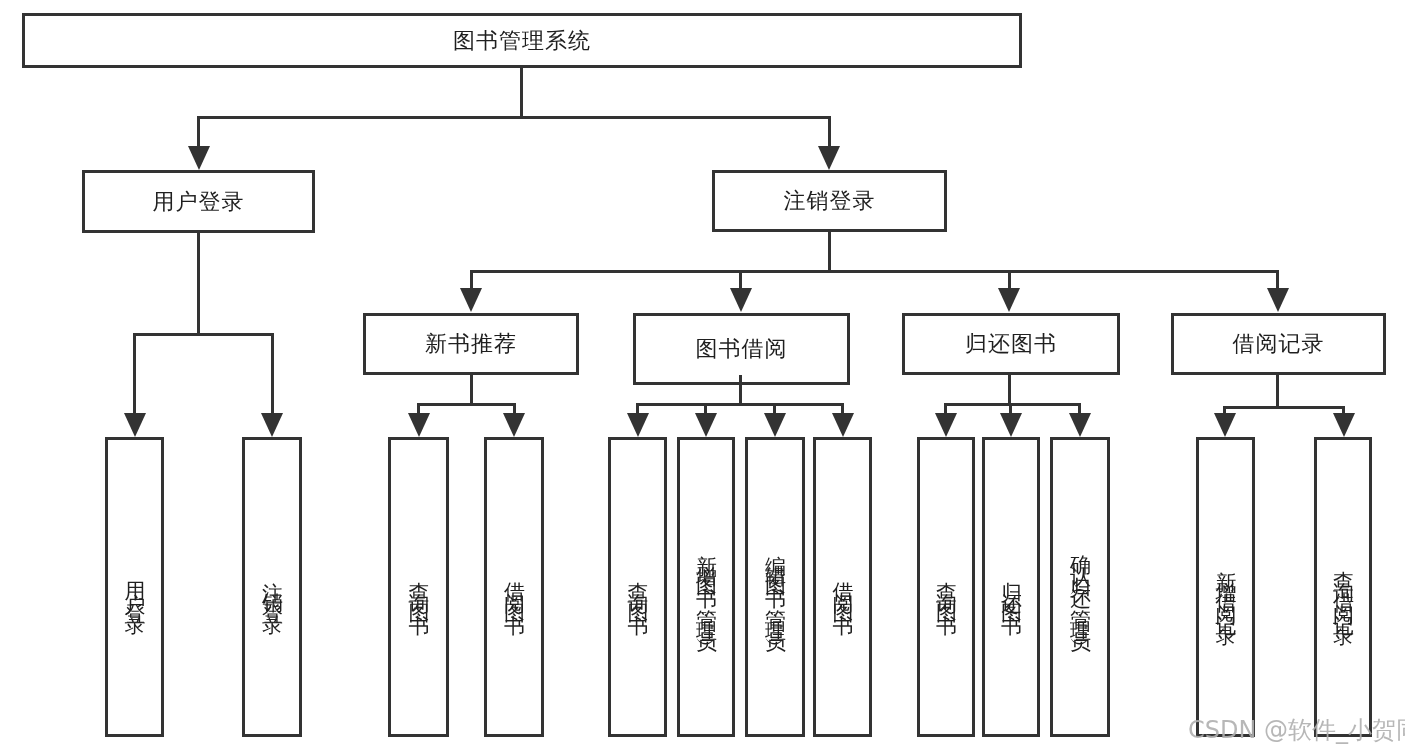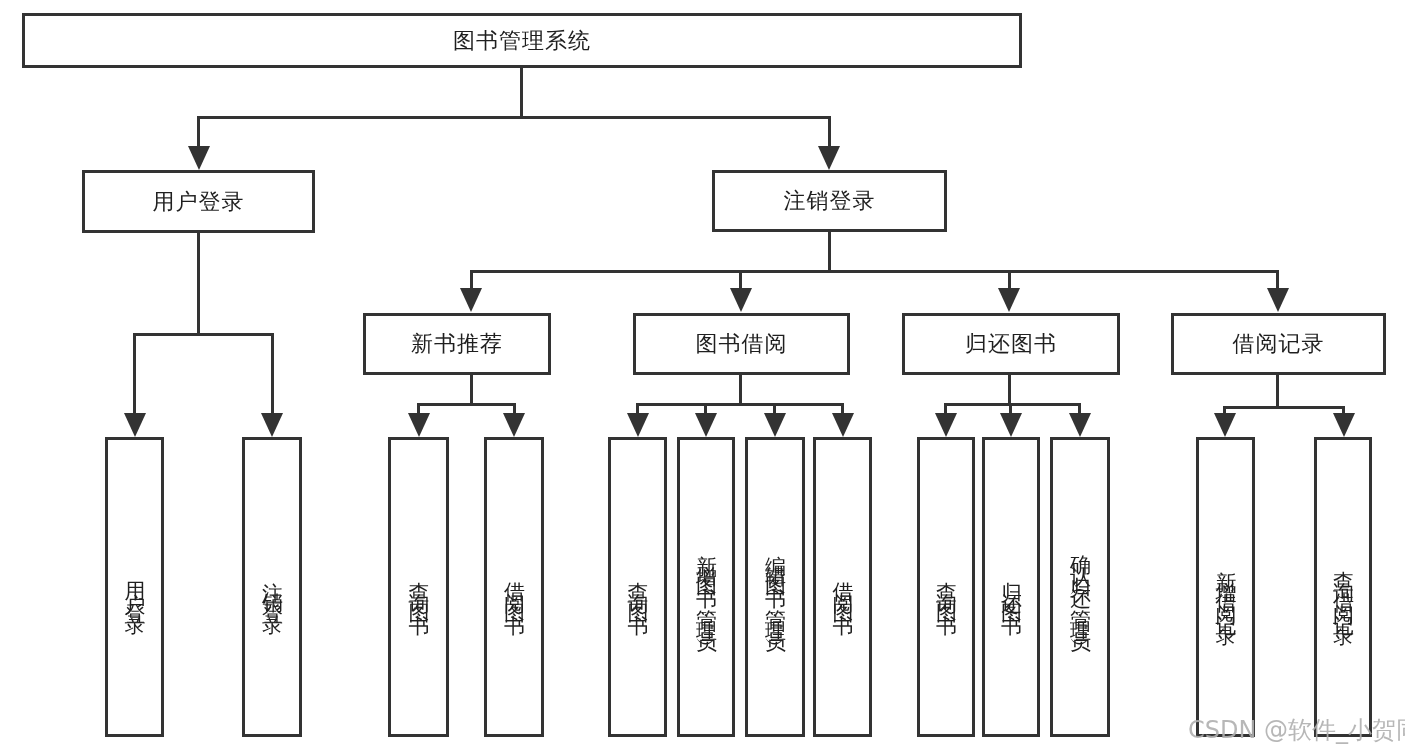--- a/index.html
+++ b/index.html
@@ -77,25 +77,25 @@
   </div>
 
   <div class="node hbox" style="left:82px; top:170px; width:233px; height:63px;">
     <span>用户登录</span>
   </div>
 
   <div class="node hbox" style="left:712px; top:170px; width:235px; height:62px;">
     <span>注销登录</span>
   </div>
 
-  <div class="node hbox" style="left:363px; top:313px; width:188px; height:62px;">
+  <div class="node hbox" style="left:363px; top:313px; width:216px; height:62px;">
     <span>新书推荐</span>
   </div>
 
-  <div class="node hbox" style="left:633px; top:313px; width:217px; height:62px;">
+  <div class="node hbox" style="left:633px; top:313px; width:217px; height:72px;">
     <span>图书借阅</span>
   </div>
 
   <div class="node hbox" style="left:902px; top:313px; width:218px; height:62px;">
     <span>归还图书</span>
   </div>
 
   <div class="node hbox" style="left:1171px; top:313px; width:215px; height:62px;">
     <span>借阅记录</span>
   </div>

